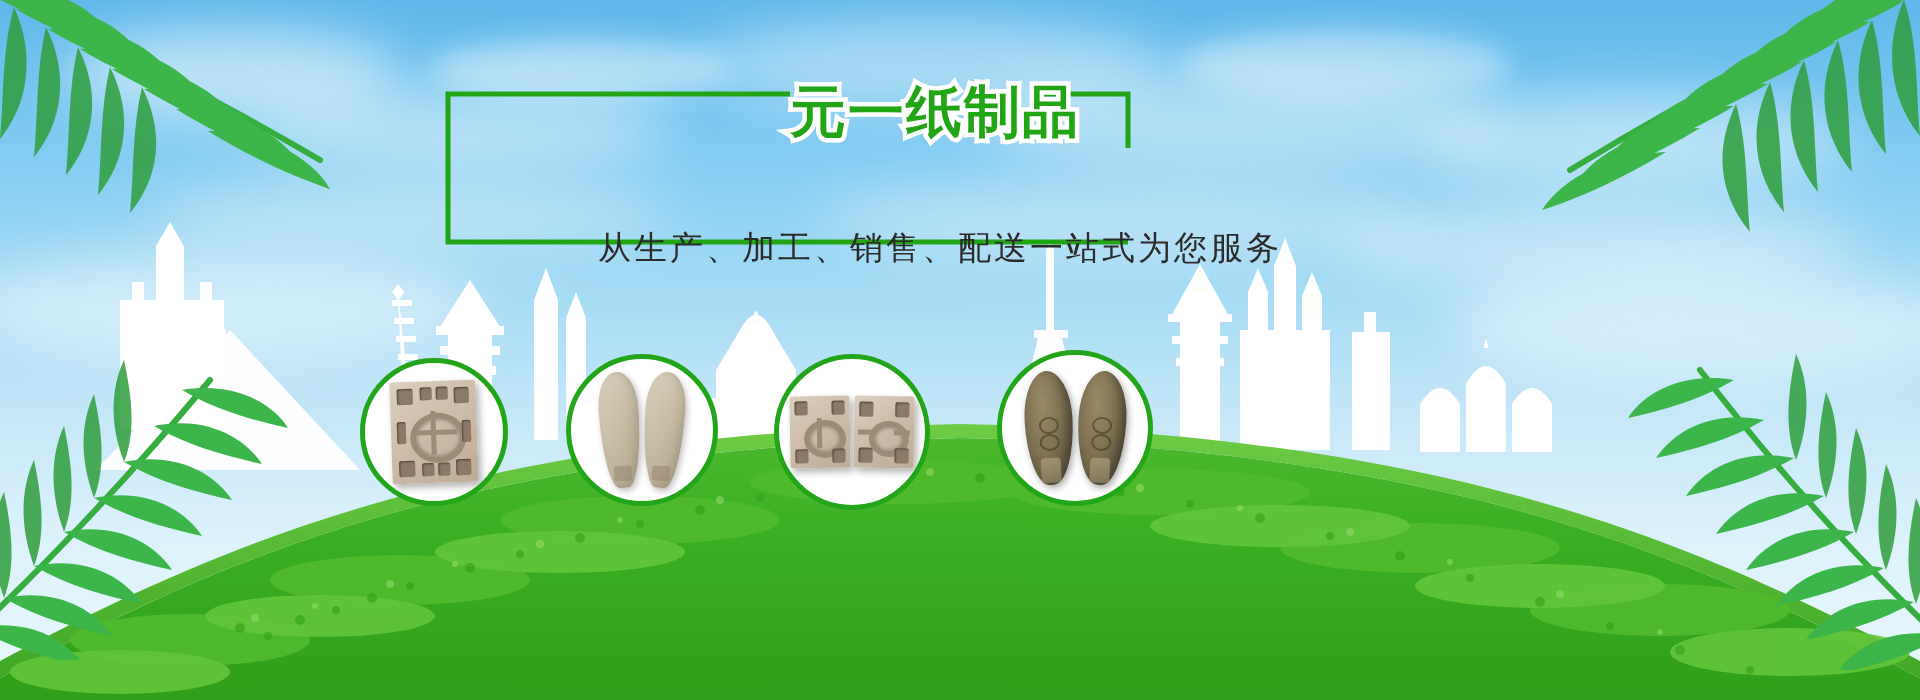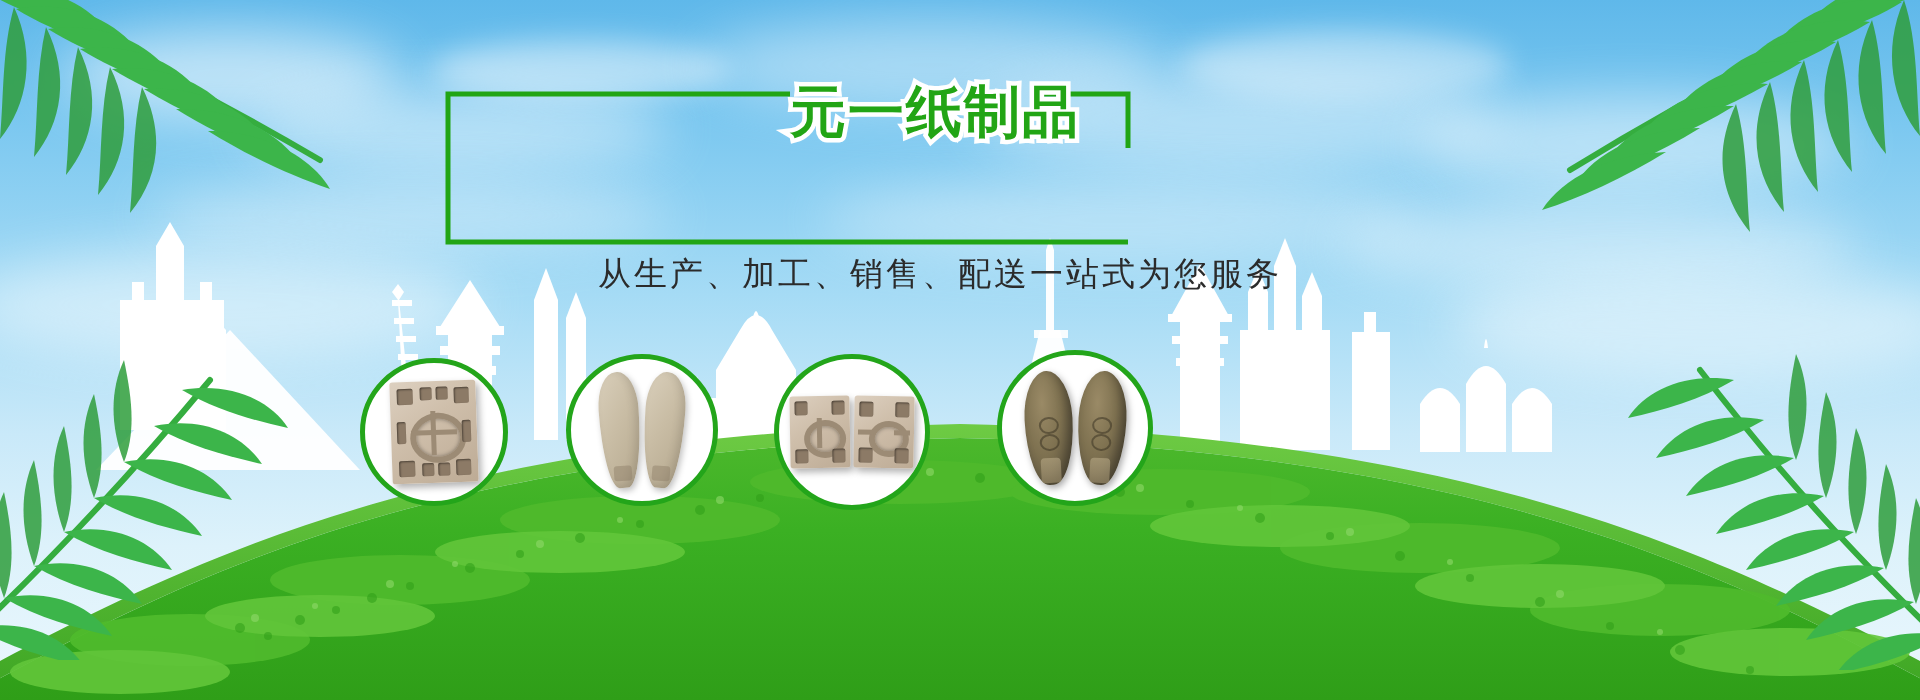--- a/index.html
+++ b/index.html
@@ -53,21 +53,21 @@
     line-height:56px;
   }
   #headline2{
     left:8px;top:52px;
     font-size:66px;
     line-height:66px;
   }
 
   #subtitle{
     position:absolute;
-    left:598px;top:252px;
+    left:598px;top:226px;
     font-size:33px;
     color:#2b2b2b;
     letter-spacing:3px;
     white-space:nowrap;
     font-family:"DejaVu Sans","Liberation Sans",sans-serif;
   }
 
   
   .circle{
     position:absolute;

